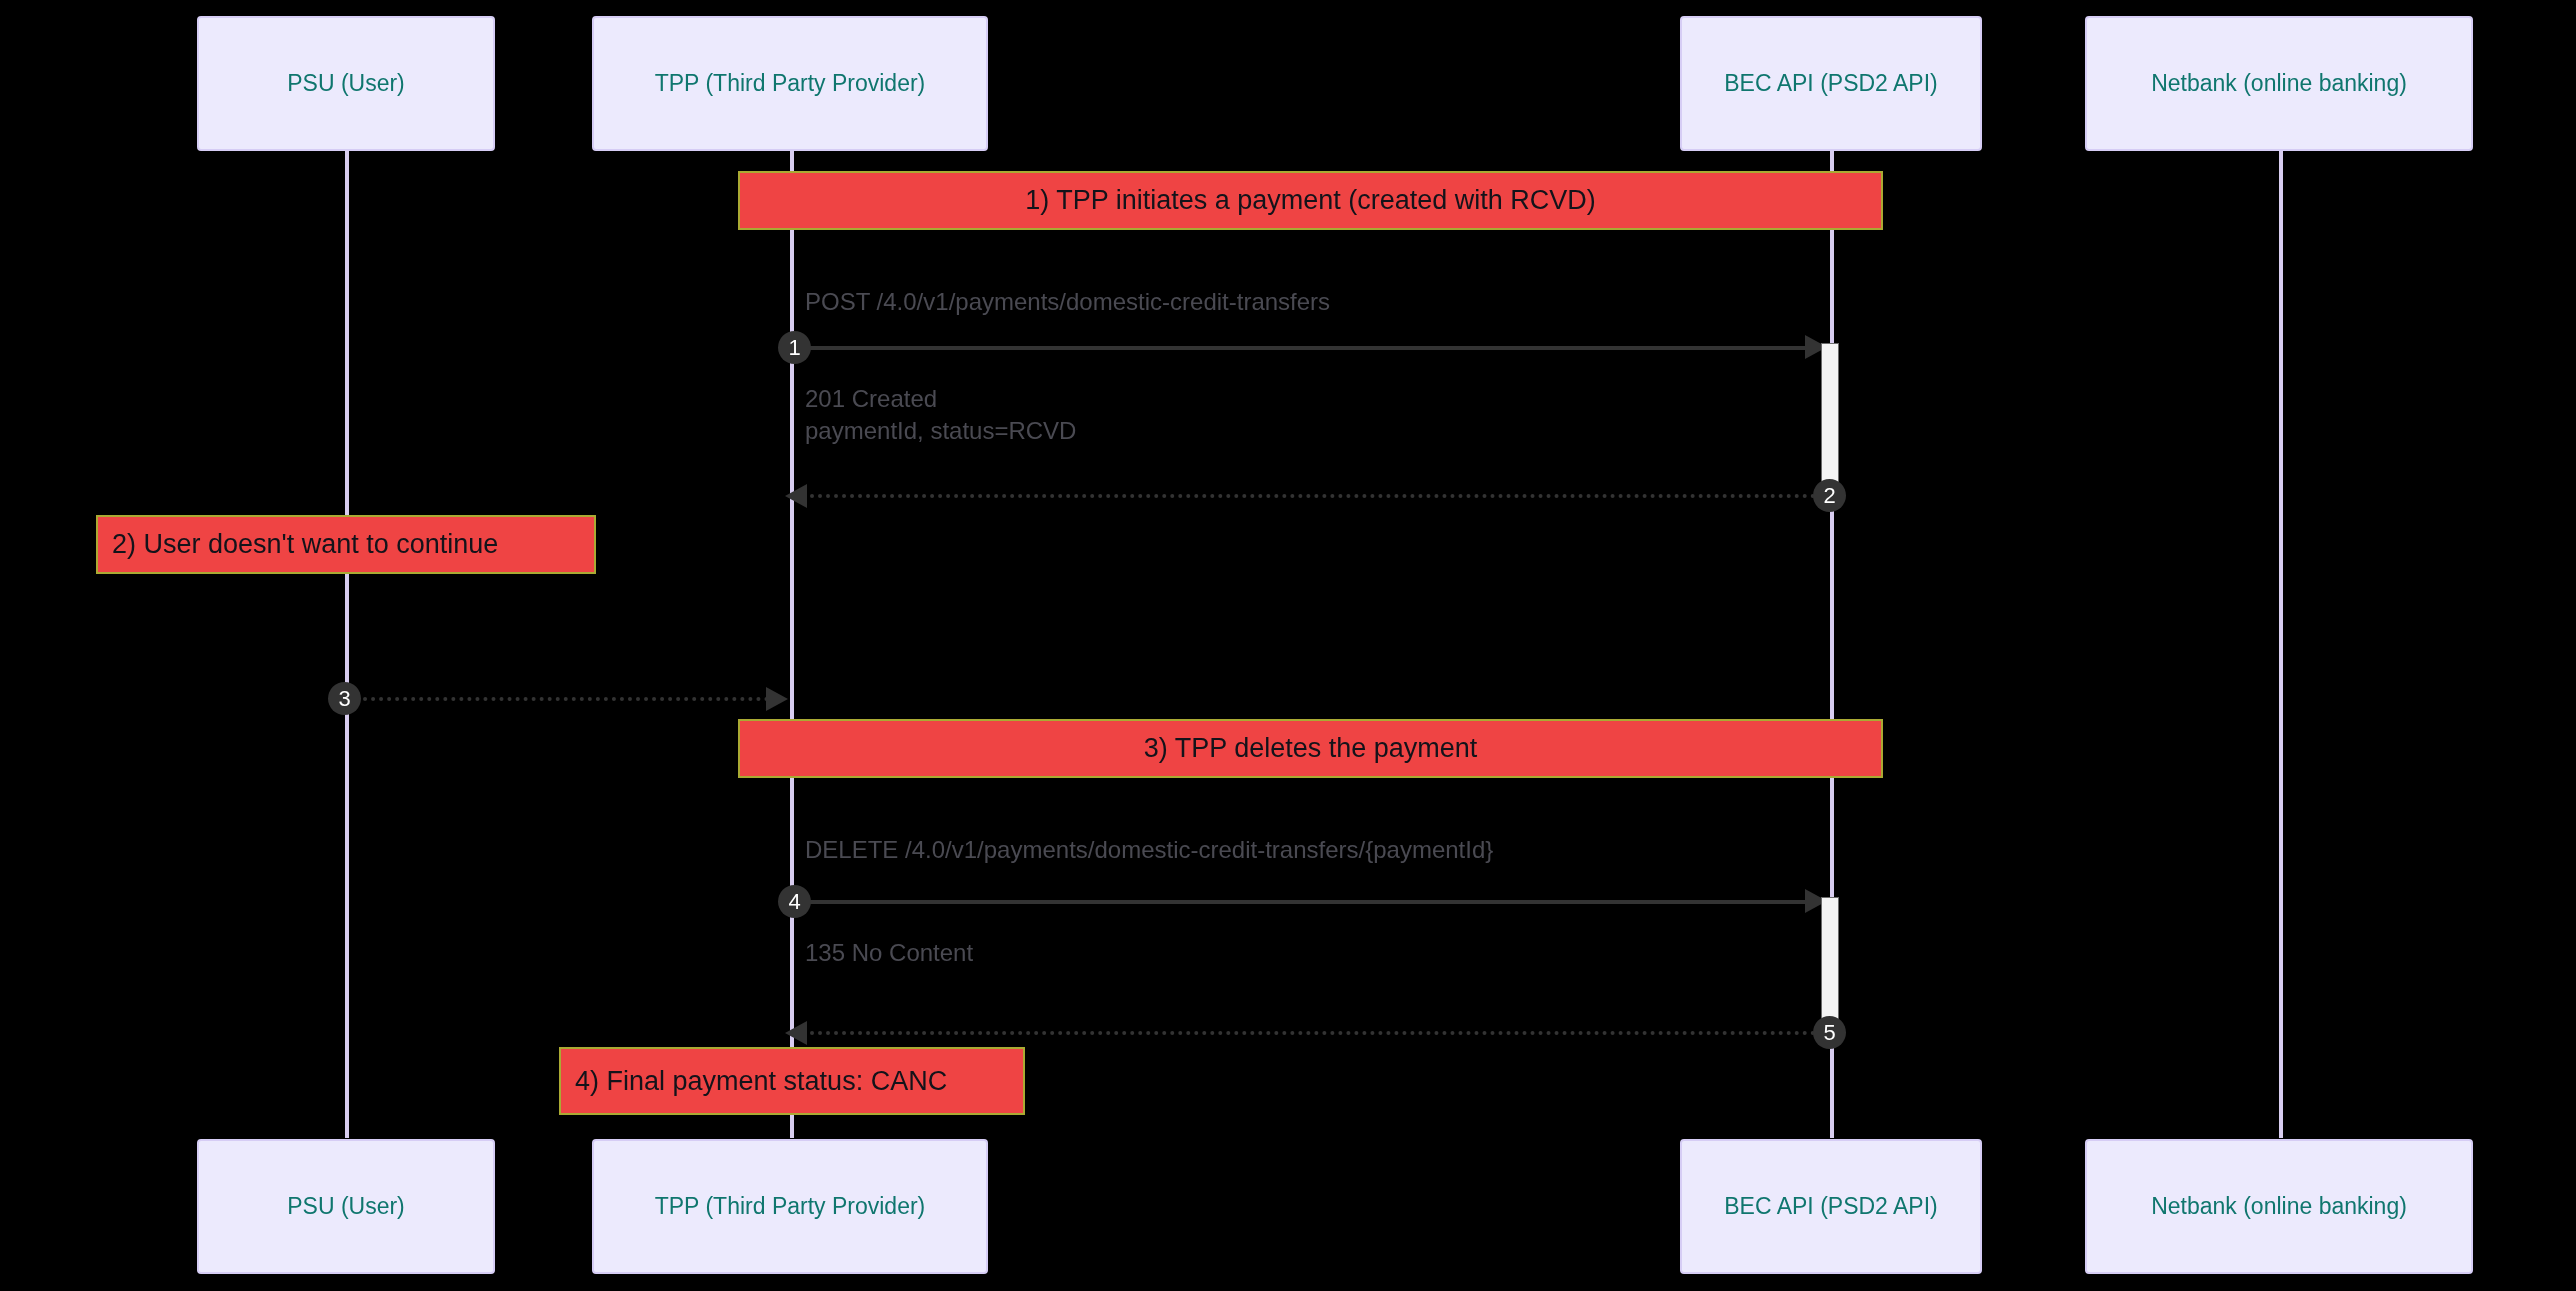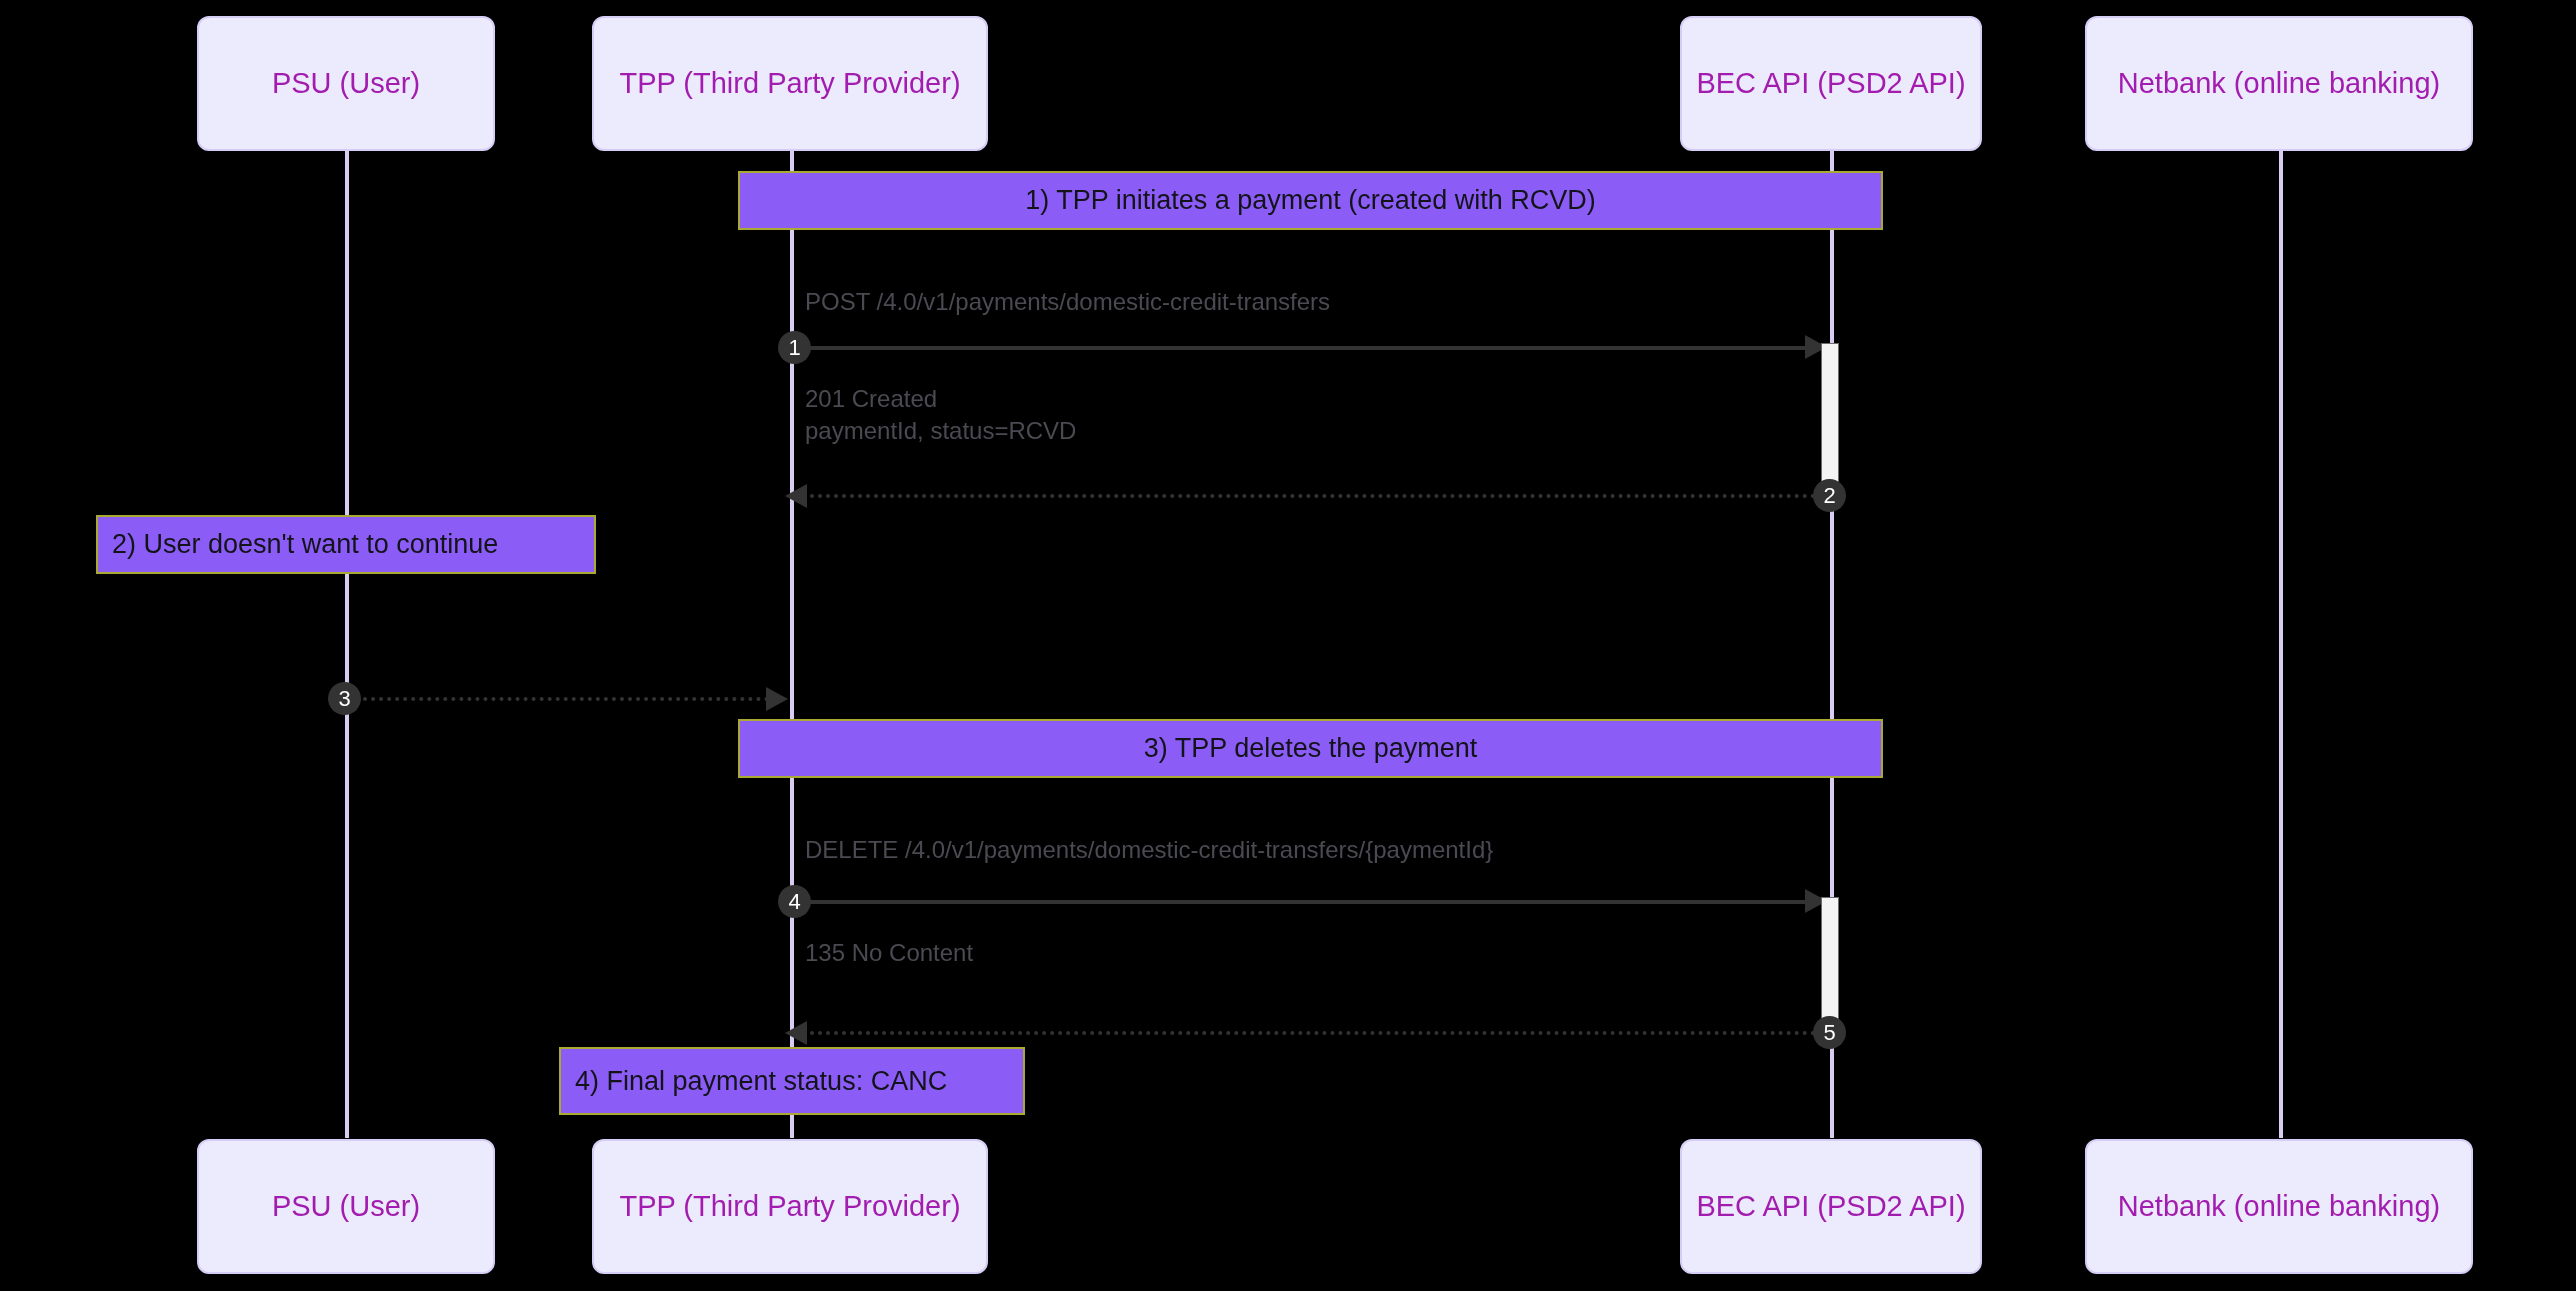--- a/index.html
+++ b/index.html
@@ -23,37 +23,37 @@
     position: absolute;
     width: 3.8px;
     background: #d8cdf0;
   }
 
   
   .participant {
     position: absolute;
     background: #ECEAFD;
     border: 2.6px solid #d6cdf5;
-    border-radius: 12px;
+    border-radius: 4px;
     display: flex;
     align-items: center;
     justify-content: center;
     box-sizing: border-box;
-    color: #a21caf;
-    font-size: 29px;
+    color: #0f766e;
+    font-size: 23px;
     font-family: "Liberation Sans", sans-serif;
     text-align: center;
     line-height: 1.15;
     padding: 0 6.4px;
   }
 
   
   .note {
     position: absolute;
-    background: #8b5cf6;
+    background: #ef4444;
     border: 2.6px solid #AAAA33;
     box-sizing: border-box;
     display: flex;
     align-items: center;
     color: #13131a;
     font-size: 27px;
     font-family: "Liberation Sans", sans-serif;
     line-height: 1.2;
   }
   .note.center { justify-content: center; text-align: center; }

